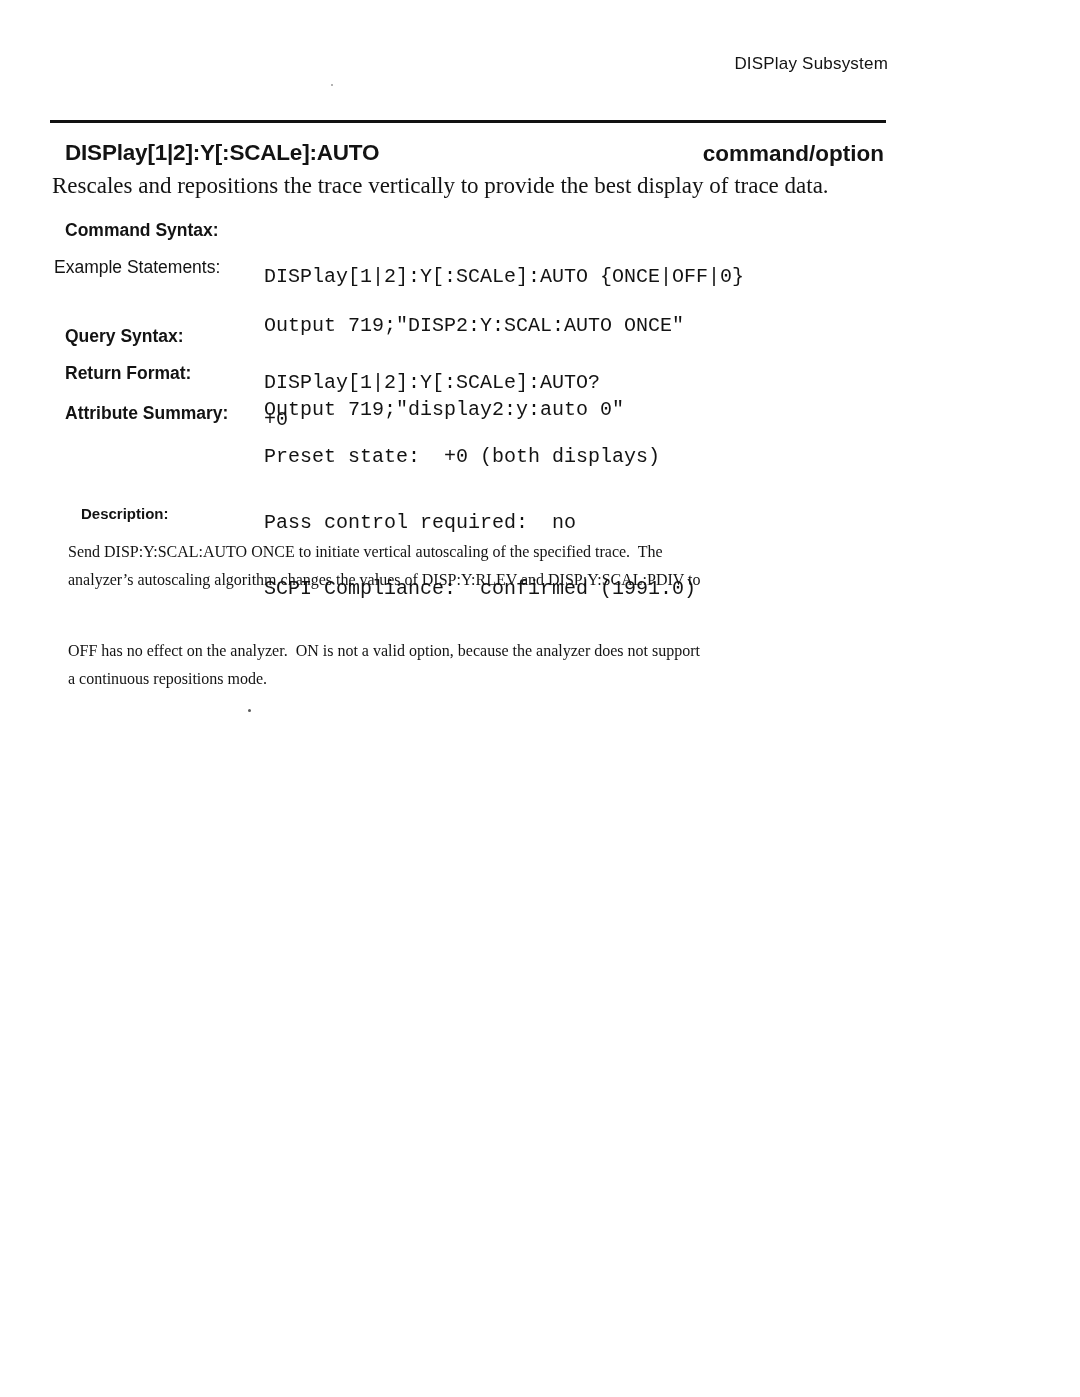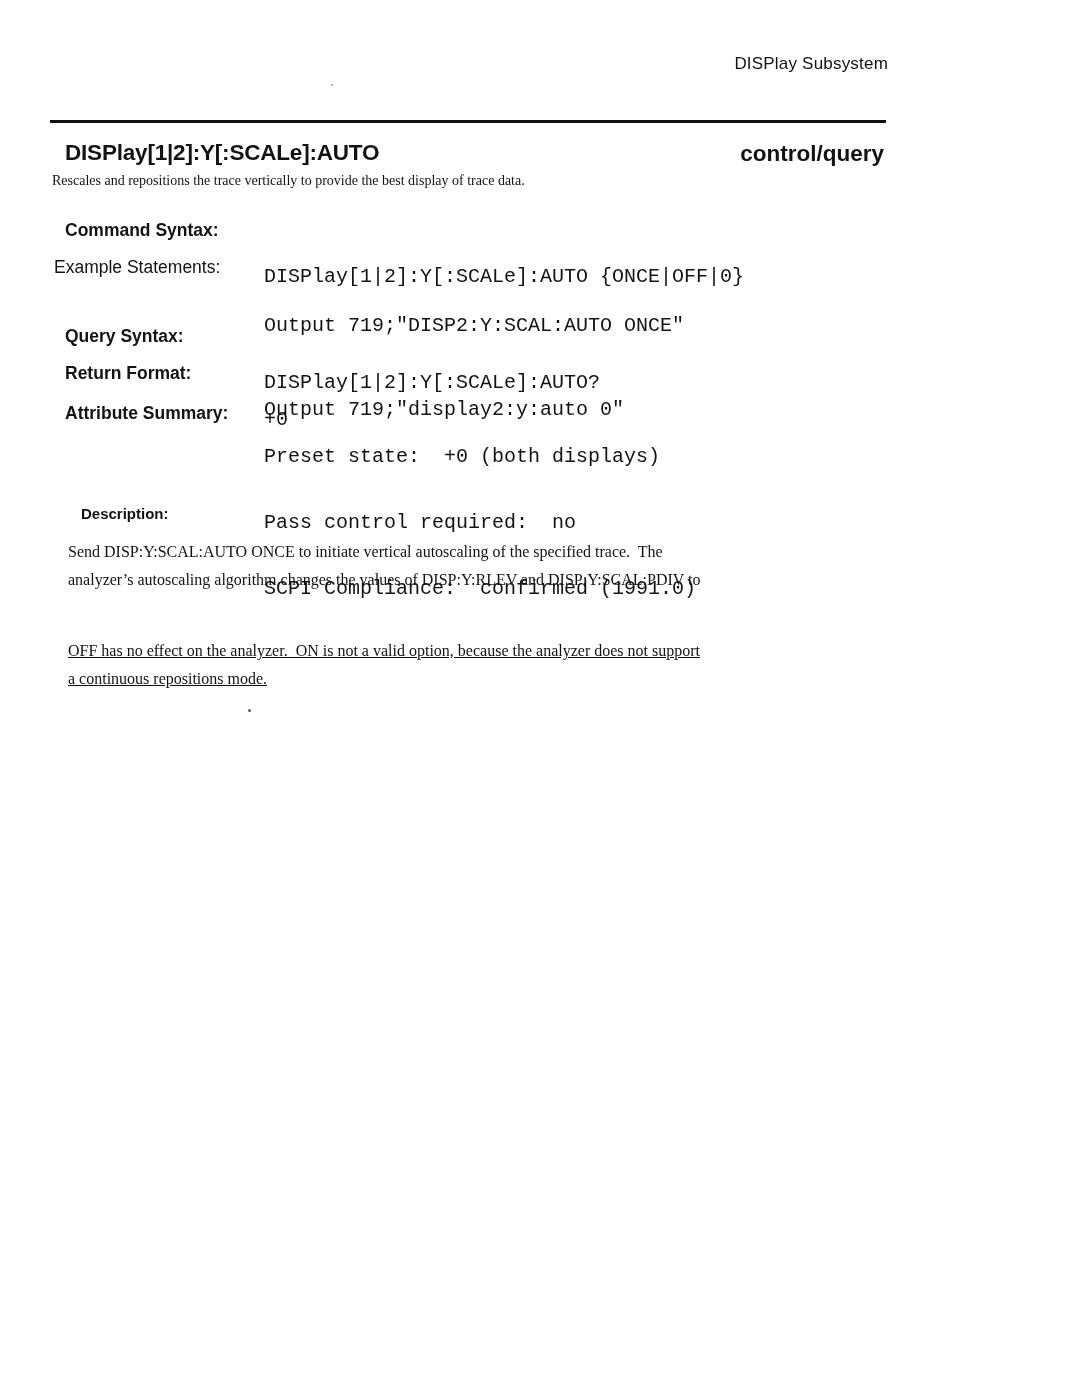--- a/index.html
+++ b/index.html
@@ -9,50 +9,50 @@
   .pre{white-space:pre;}
   .sans{font-family:"Liberation Sans",sans-serif;}
   .serif{font-family:"Liberation Serif",serif;}
   .mono{font-family:"Liberation Mono",monospace;}
   .b{font-weight:bold;margin-left:11px;}
 
   .running-header{top:54px;right:192px;font-size:17px;letter-spacing:0.2px;}
   .rule{top:120px;left:50px;width:836px;height:3px;background:#111;}
   .page-title{top:140px;left:54px;font-size:22.5px;letter-spacing:-0.2px;}
   .title-type{top:141px;right:196px;font-size:22.5px;}
-  .intro{top:173px;left:52px;font-size:14px;}
+  .intro{top:173px;left:52px;font-size:23px;}
 
   .row{position:absolute;left:0;width:100%;}
   .lbl{position:absolute;left:54px;top:0;font-size:17.5px;white-space:pre;line-height:23px;}
   .val{position:absolute;left:264px;top:0;font-size:20px;white-space:pre;line-height:23px;}
   .lh28 .val{line-height:28px;}
   .lh22 .val{line-height:22px;}
 
   .desc-heading{top:505px;left:70px;font-size:15px;}
   .para{position:absolute;left:68px;font-size:16px;line-height:27.5px;}
   .para div{white-space:pre;}
   .para1{top:538px;}
-  .para2{top:637px;text-decoration:underline;}
+  .para2{top:637px;}
 
   .footer-page-num{top:1306px;left:836px;font-size:17px;}
 
   .dot-a{top:709px;left:248px;width:3px;height:3px;border-radius:50%;background:#5a5a5a;}
   .dot-b{top:84px;left:331px;width:2px;height:2px;border-radius:50%;background:#9a9a9a;}
 </style>
 </head>
 <body>
 
 <div class="page">
 
   <div class="abs running-header sans">DISPlay Subsystem</div>
 
   <div class="abs rule"></div>
 
   <div class="abs page-title sans b pre">DISPlay[1|2]:Y[:SCALe]:AUTO</div>
-  <div class="abs title-type sans b pre">control/query</div>
+  <div class="abs title-type sans b pre">command/option</div>
 
   <div class="abs intro serif pre">Rescales and repositions the trace vertically to provide the best display of trace data.</div>
 
   <div class="row" style="top:219px">
     <div class="lbl sans b">Command Syntax:</div>
     <div class="val mono">
       <div>DISPlay[1|2]:Y[:SCALe]:AUTO {ONCE|OFF|0}</div>
     </div>
   </div>
 

